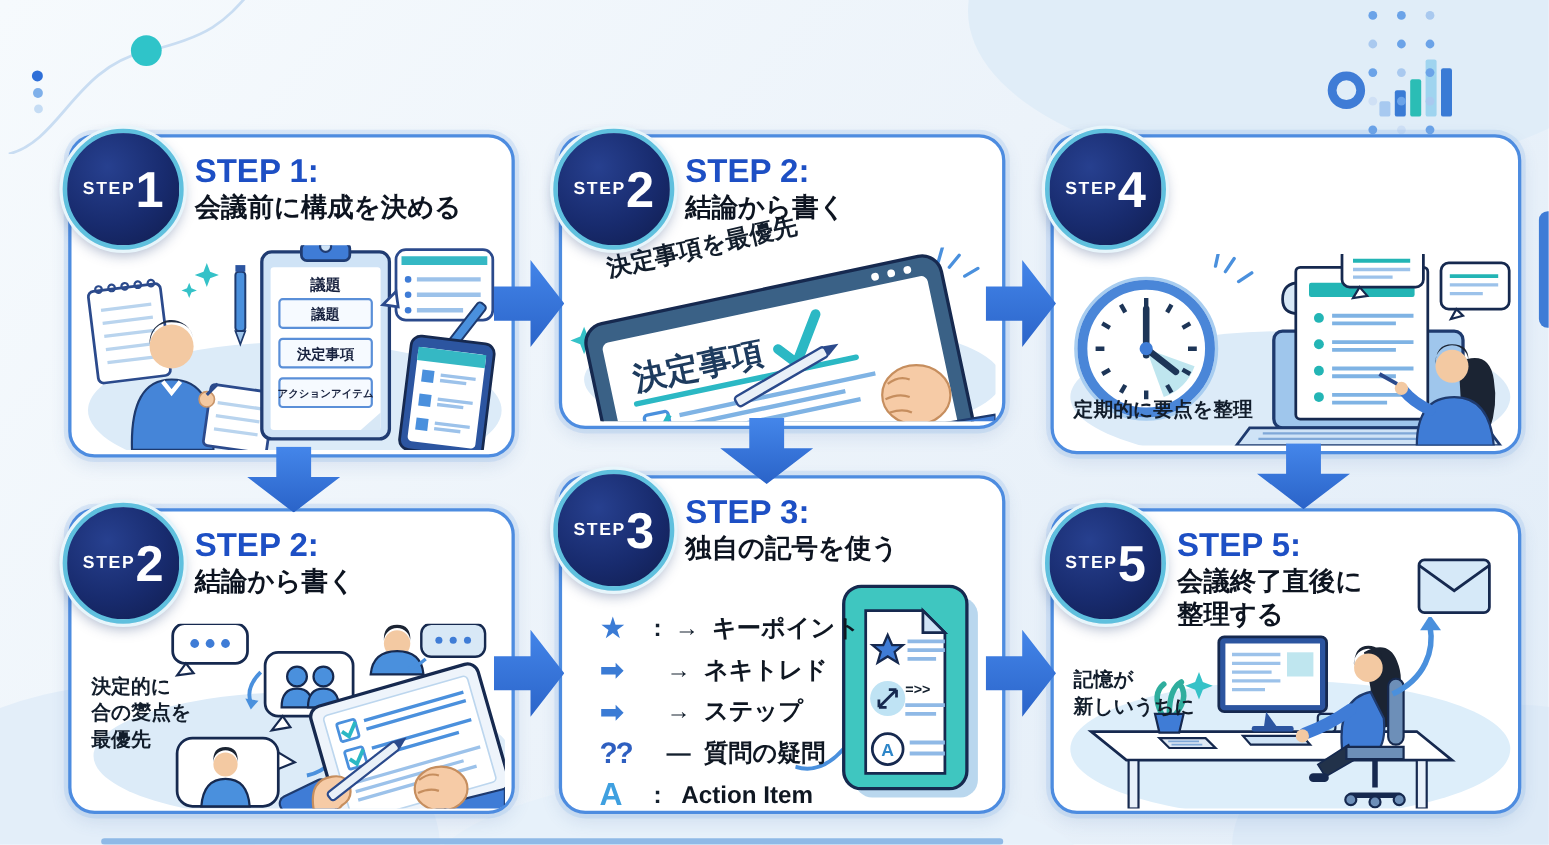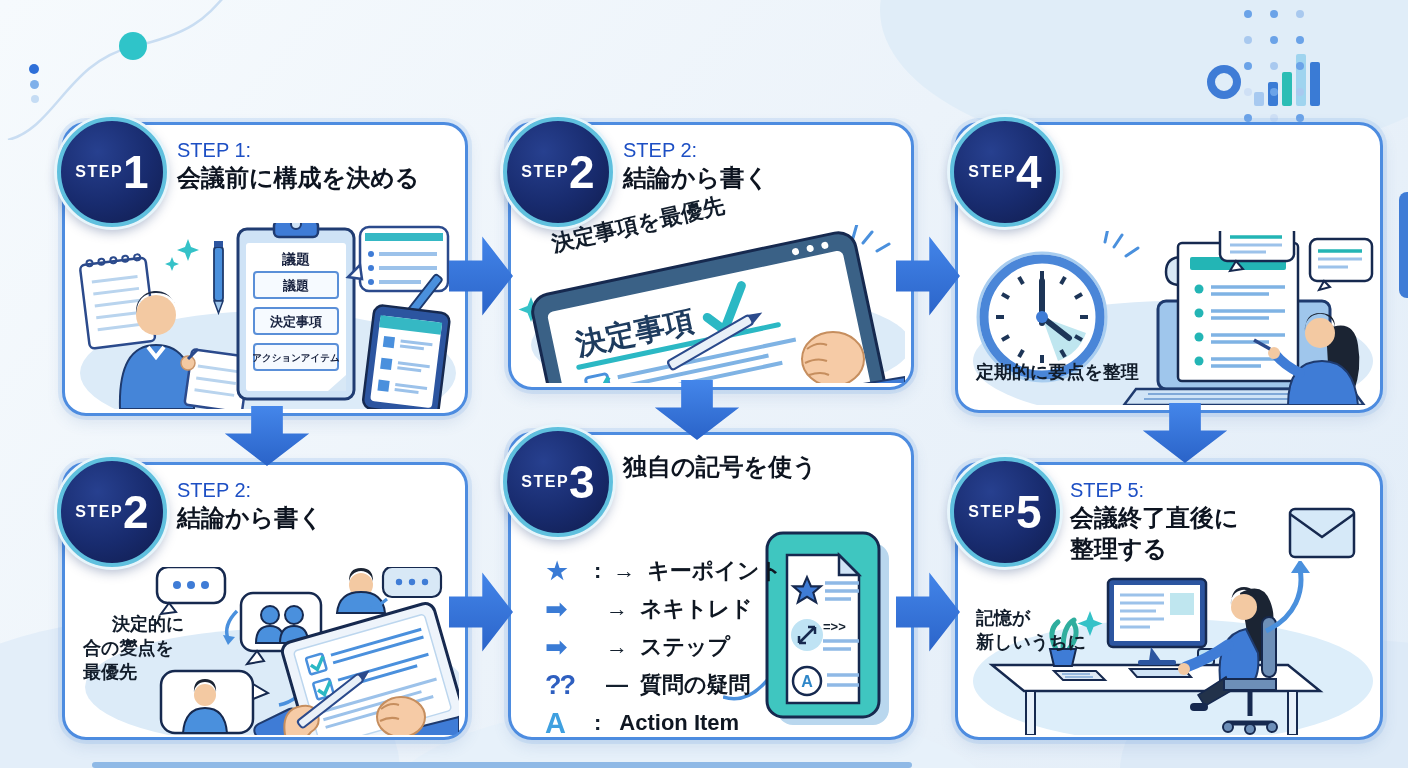--- a/index.html
+++ b/index.html
@@ -20,21 +20,21 @@
   .c2b{left:62px;top:462px;width:400px;height:272px;}
   .c3{left:508px;top:432px;width:400px;height:302px;}
   .c5{left:955px;top:462px;width:422px;height:272px;}
   .badge{position:absolute;left:-8px;top:-8px;width:102px;height:102px;border-radius:50%;
     background:radial-gradient(circle at 36% 30%,#27408f 0%,#182b6e 55%,#101c4d 100%);
     border:4px solid #5fc0de;box-shadow:0 0 0 3px #e7f5fb,0 5px 12px rgba(20,50,110,.35);
     display:flex;flex-direction:row;align-items:center;justify-content:center;color:#fff;z-index:6;}
   .badge .stp{font-size:16px;font-weight:700;letter-spacing:1.5px;line-height:1.1;}
   .badge .num{font-size:46px;font-weight:800;line-height:1;}
   .hgroup{position:absolute;left:112px;top:15px;z-index:4;}
-  .heading{margin:0;font-size:20px;font-weight:400;color:#1d4fc4;line-height:1.05;}
+  .heading{margin:0;font-size:30px;font-weight:700;color:#1d4fc4;line-height:1.05;}
   .subtitle{margin:3px 0 0;font-size:24px;font-weight:800;color:#0d1420;line-height:1.15;}
   
   .arrow{position:absolute;background:linear-gradient(180deg,#4486ea,#2a63c8);z-index:6;}
   .ar{width:64px;height:86px;clip-path:polygon(0 32%,52% 32%,52% 4%,100% 50%,52% 96%,52% 68%,0 68%);}
   .ad{width:88px;height:60px;clip-path:polygon(32% 0,68% 0,68% 46%,98% 46%,50% 100%,2% 46%,32% 46%);}
   
   .legend{position:absolute;left:34px;top:120px;display:flex;flex-direction:column;gap:6px;z-index:4;}
   .lrow{display:flex;align-items:center;gap:9px;height:32px;}
   .licon{font-size:27px;font-weight:900;color:#3a7bd5;min-width:40px;line-height:1;}
   .licon.q{color:#2e5fc0;letter-spacing:-2px;}
@@ -363,21 +363,21 @@
         <g>
           <path d="M394 150 l-56 14 12 30 44 0 z" fill="#3f7cd6" stroke="#1e3a6e" stroke-width="2"></path>
           <g transform="translate(296,110) rotate(52)">
             <rect x="-4.5" y="0" width="9" height="78" rx="3" fill="#e9f0f8" stroke="#2b4a8c" stroke-width="2"></rect>
             <path d="M-4.5 0 L4.5 0 L0 -11 Z" fill="#2b4a8c"></path>
           </g>
           <ellipse cx="336" cy="150" rx="24" ry="20" fill="#f6cba6" stroke="#c68e5e" stroke-width="2"></ellipse>
           <path d="M316 142 q9 -7 18 -4 M315 154 q10 -5 19 -2" stroke="#c68e5e" stroke-width="2" fill="none"></path>
         </g>
       </svg>
-      <div class="cap" style="left:18px;top:148px;font-size:18px;margin-left:29px;">決定的に</div>
+      <div class="cap" style="left:18px;top:148px;font-size:18px;">決定的に</div>
       <div class="cap" style="left:18px;top:172px;font-size:18px;">合の夑点を</div>
       <div class="cap" style="left:18px;top:196px;font-size:18px;">最優先</div>
     </div>
     <div class="badge">
       <span class="stp">STEP</span>
       <span class="num">2</span>
     </div>
     <div class="hgroup">
       <h2 class="heading">STEP 2:</h2>
       <p class="subtitle">結論から書く</p>
@@ -435,20 +435,21 @@
         <circle cx="46" cy="154" r="14" fill="#fff" stroke="#16294f" stroke-width="2.5"></circle>
         <text x="46" y="160" text-anchor="middle" font-size="16" font-weight="bold" fill="#2e86c8">A</text>
         <path d="M66 148 h32 M66 158 h32" stroke="#8fb9e6" stroke-width="3.5"></path>
       </svg>
     </div>
     <div class="badge">
       <span class="stp">STEP</span>
       <span class="num">3</span>
     </div>
     <div class="hgroup">
+      <h2 class="heading">STEP 3:</h2>
       <p class="subtitle">独自の記号を使う</p>
     </div>
   </section>
 
   <section class="card c5">
     <div class="clip">
       <svg viewBox="0 0 416 176" style="position:absolute;left:0;top:94px;width:416px;height:176px;">
         <ellipse cx="215" cy="122" rx="200" ry="62" fill="#ddeefa"></ellipse>
         <path d="M132 52 l3.5 9 9 3.5 -9 3.5 -3.5 9 -3.5 -9 -9 -3.5 9 -3.5 z" fill="#35c2c8"></path>
         <g>

